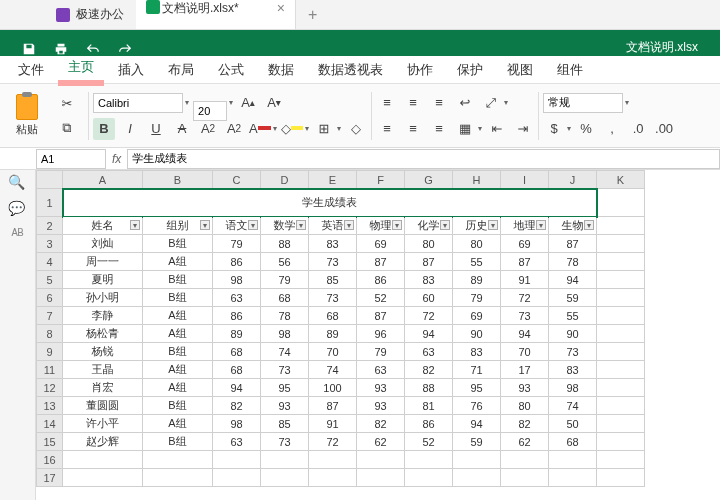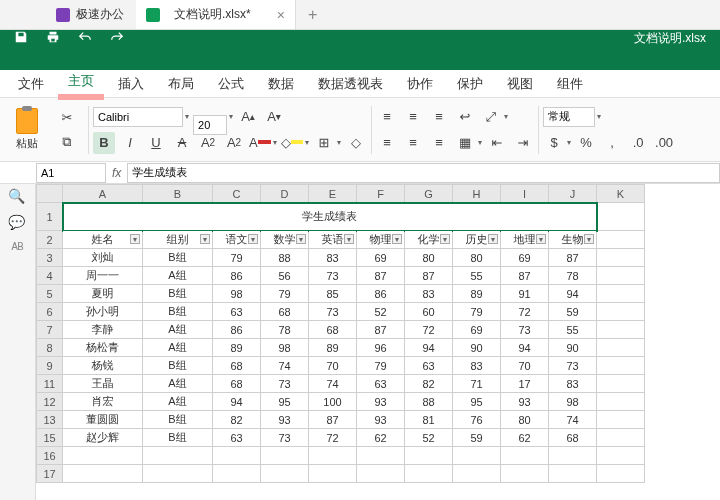--- a/index.html
+++ b/index.html
@@ -1,26 +1,26 @@
 <!DOCTYPE html>
 <html><head>
 <meta charset="utf-8">
 <style>
 * { margin: 0; padding: 0; box-sizing: border-box; font-family: "Microsoft YaHei", Arial, sans-serif; }
 body { width: 720px; height: 500px; background: #fff; overflow: hidden; font-size: 12px; color: #333; }
 
 .titlebar { height: 30px; background: #f3f3f3; display: flex; align-items: center; border-bottom: 1px solid #ddd; }
 .app-tab { display: flex; align-items: center; padding: 0 12px; height: 100%; gap: 6px; margin-left: 44px; }
 .app-icon { width: 14px; height: 14px; background: #7b3fb8; border-radius: 2px; display:inline-block; }
-.doc-tab { display: flex; align-items: center; padding: 0 10px; height: 100%; gap: 14px; background: #fff; border-right: 1px solid #ddd; min-width: 160px; }
+.doc-tab { display: flex; padding: 0 10px; height: 100%; gap: 2px; background: #fff; border-right: 1px solid #ddd; min-width: 160px; }
 .doc-icon { width: 14px; height: 14px; background: #0f9d58; border-radius: 2px; display:inline-block; }
 .tab-close { color: #888; cursor: pointer; margin-left: auto; font-size: 14px; }
 .tab-add { padding: 0 12px; color: #888; font-size: 16px; cursor: pointer; }
 
-.headerbar { height: 40px; background: #0b7a48; display: flex; align-items: flex-start; color: #fff; padding: 0 14px; }
+.headerbar { height: 26px; background: #0b7a48; display: flex; align-items: flex-end; color: #fff; padding: 0 22px; }
 .hb-left { display: flex; gap: 18px; align-items: center; }
 .hb-icon { width: 14px; height: 14px; display: inline-block; }
 .hb-spacer { flex: 1; }
 .hb-title { font-size: 12px; }
 
 .menubar { height: 28px; background: #fff; display: flex; align-items: center; padding: 0 8px; gap: 4px; border-bottom: 1px solid #e0e0e0; font-size: 13px; }
 .menu-item { padding: 4px 10px; cursor: pointer; }
 .menu-item.active { border-bottom: 6px solid #fca5a5; color: #0b7a48; font-weight: 500; }
 
 .ribbon { height: 64px; background: #fafafa; border-bottom: 1px solid #ddd; display: flex; align-items: center; padding: 4px 6px; gap: 2px; }
@@ -36,21 +36,21 @@
 .rb-btn.bold { font-weight: bold; background: #d4e8dc; }
 .rb-btn.italic { font-style: italic; }
 .rb-btn.underline { text-decoration: underline; }
 .rb-btn.strike { text-decoration: line-through; }
 .rb-stack { display: flex; flex-direction: column; gap: 2px; }
 .mini { font-size: 10px; }
 .rb-colorswatch { width: 14px; height: 4px; background: #000; margin-top: -2px; }
 .rb-colorswatch.red { background: #d32f2f; }
 .rb-colorswatch.yellow { background: #ffeb3b; }
 .rb-dd { font-size: 8px; color: #666; margin-left: -2px; }
-.format-sel { width: 52px; }
+.format-sel { width: 80px; }
 
 .namebox-row { height: 22px; border-bottom: 1px solid #ddd; display: flex; align-items: center; background: #fff; }
 .namebox { width: 70px; height: 20px; border: 1px solid #ccc; font-size: 11px; padding: 0 4px; margin-left: 36px; }
 .fx { padding: 0 6px; font-style: italic; color: #666; }
 .formula-input { flex: 1; height: 20px; border: 1px solid #ccc; font-size: 11px; padding: 0 4px; }
 
 .sheet-area { display: flex; height: calc(500px - 30px - 26px - 28px - 64px - 22px); }
 .left-tools { width: 36px; background: #f5f5f5; border-right: 1px solid #ddd; display: flex; flex-direction: column; align-items: center; padding-top: 4px; gap: 10px; color: #888; font-size: 14px; }
 .lt-btn { cursor: pointer; }
 
@@ -390,20 +390,34 @@
             <td class="colN">93</td>
             <td class="colN">87</td>
             <td class="colN">93</td>
             <td class="colN">81</td>
             <td class="colN">76</td>
             <td class="colN">80</td>
             <td class="colN">74</td>
             <td></td>
           </tr>
           <tr>
+            <th class="rowhead">14</th>
+            <td class="colA">许小平</td>
+            <td class="colB">A组</td>
+            <td class="colN">98</td>
+            <td class="colN">85</td>
+            <td class="colN">91</td>
+            <td class="colN">82</td>
+            <td class="colN">86</td>
+            <td class="colN">94</td>
+            <td class="colN">82</td>
+            <td class="colN">50</td>
+            <td></td>
+          </tr>
+          <tr>
             <th class="rowhead">15</th>
             <td class="colA">赵少辉</td>
             <td class="colB">B组</td>
             <td class="colN">63</td>
             <td class="colN">73</td>
             <td class="colN">72</td>
             <td class="colN">62</td>
             <td class="colN">52</td>
             <td class="colN">59</td>
             <td class="colN">62</td>

